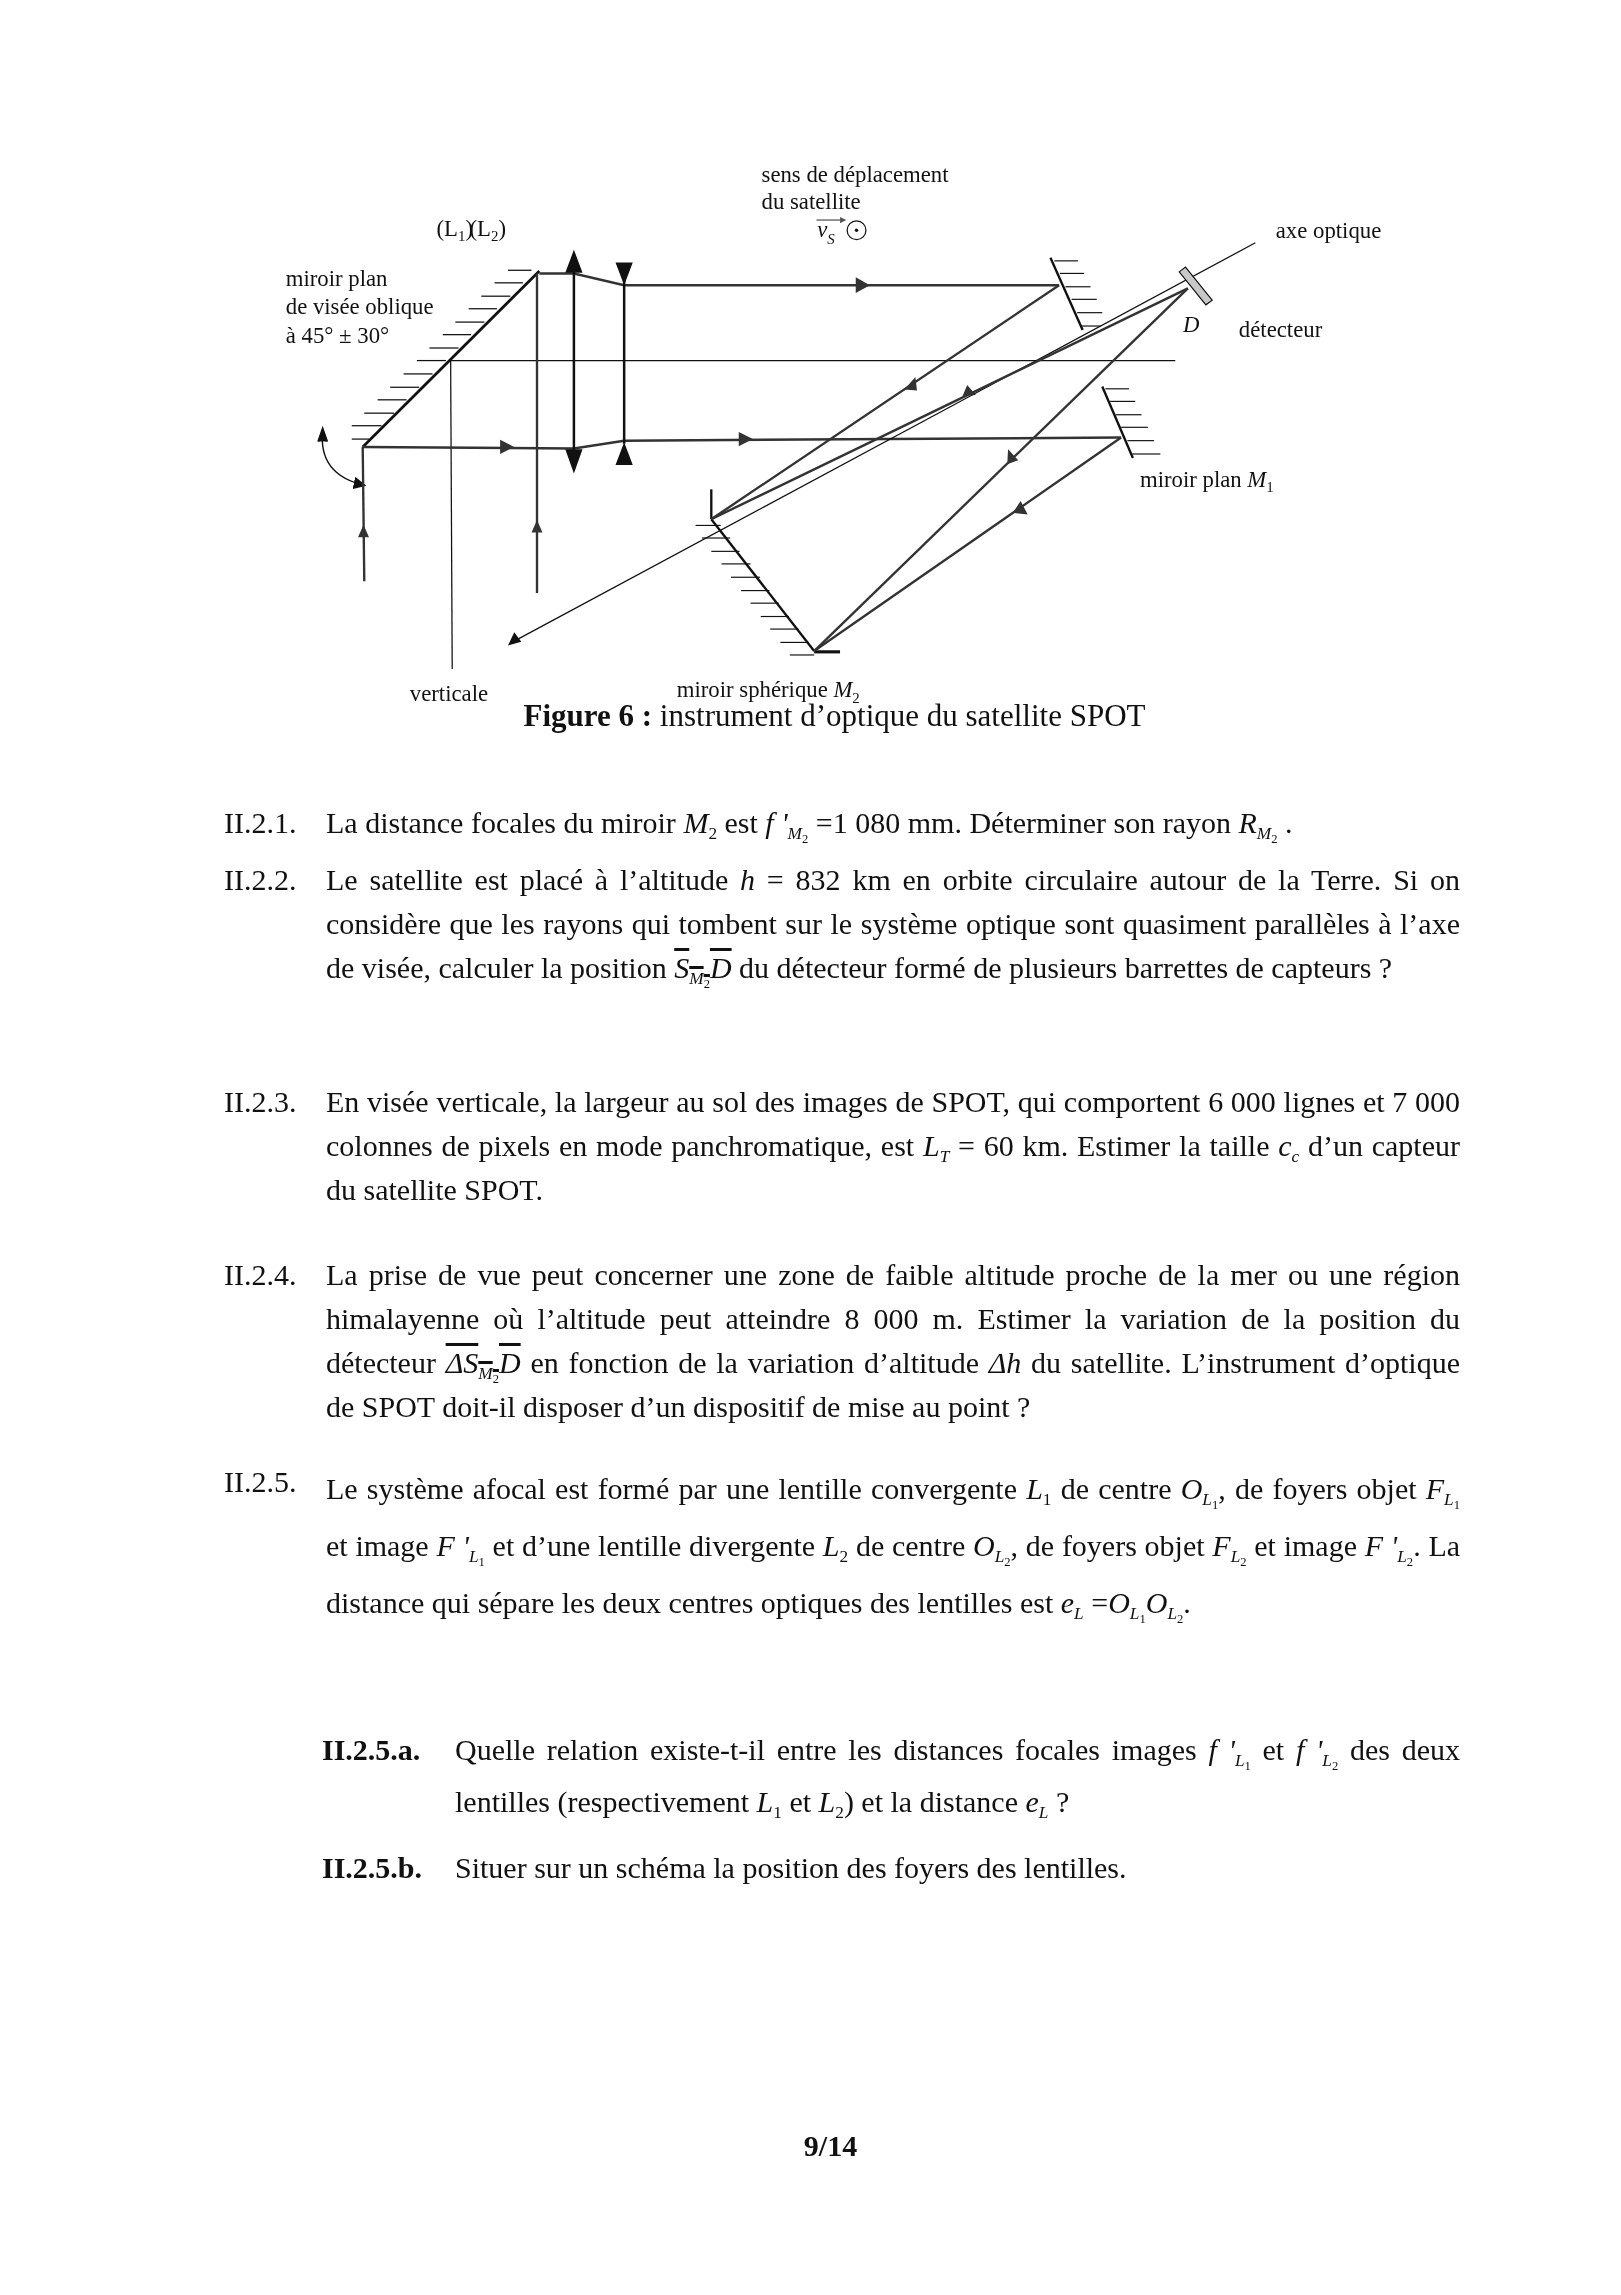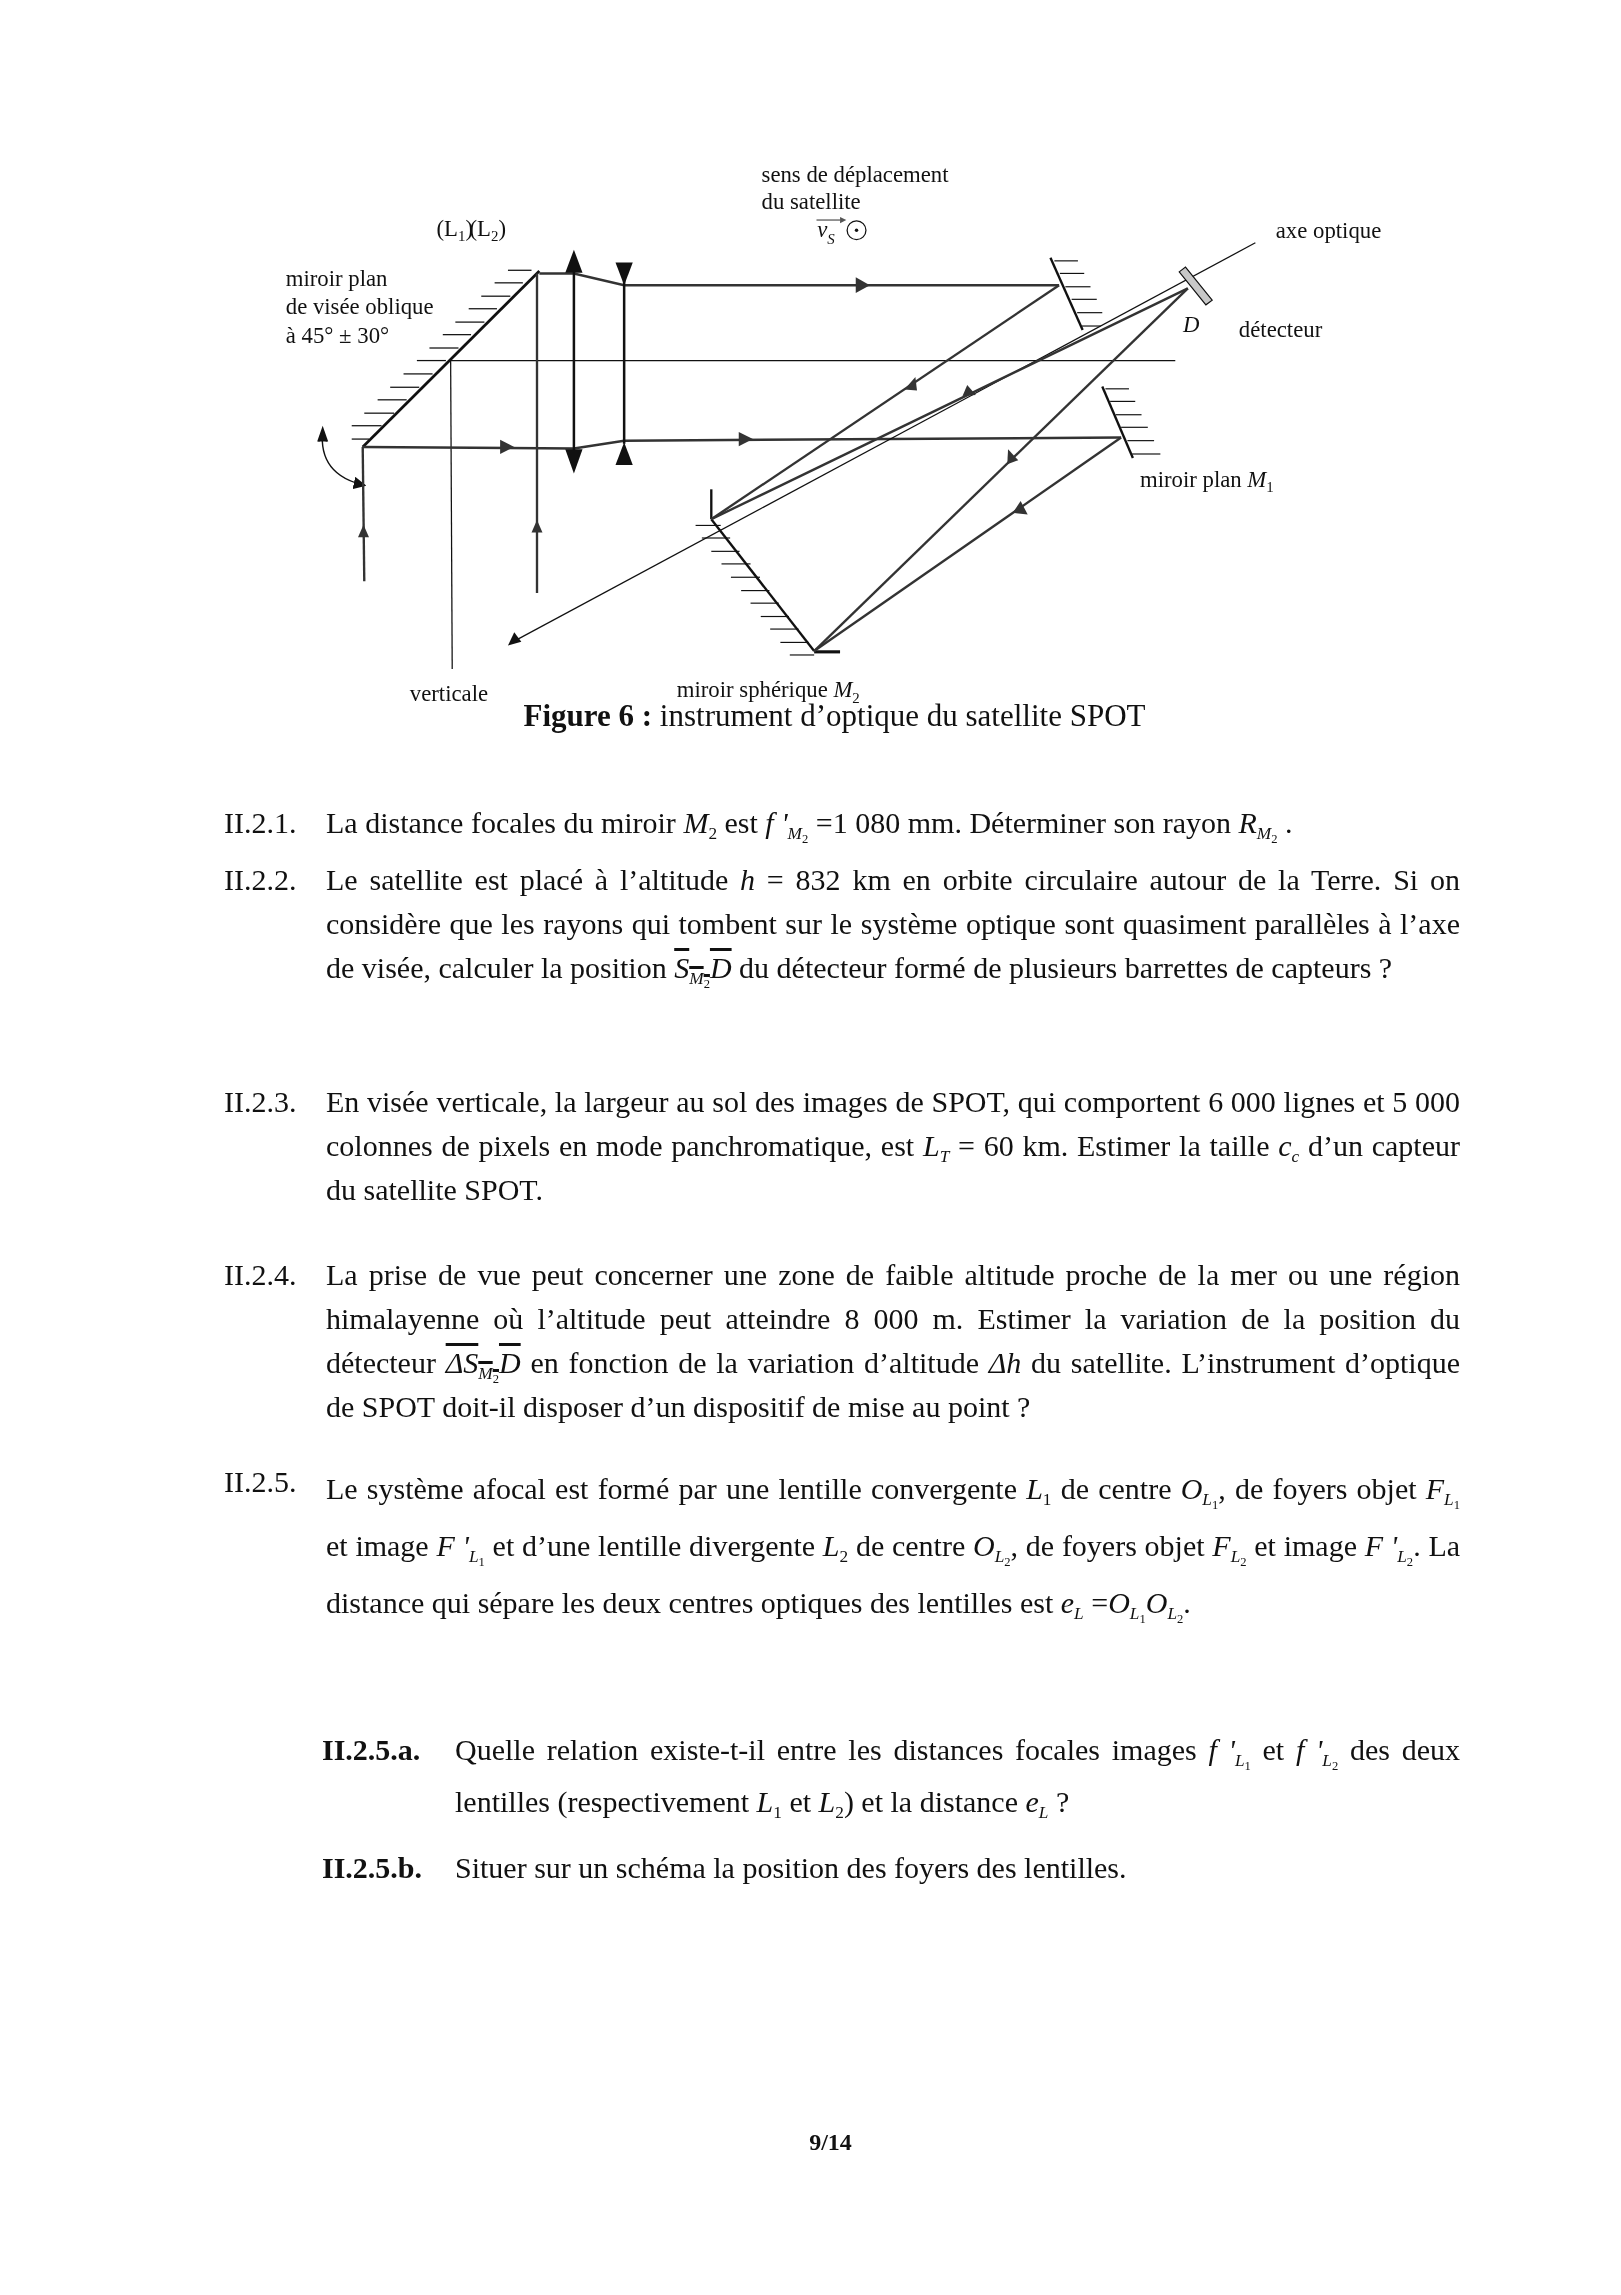--- a/index.html
+++ b/index.html
@@ -25,21 +25,21 @@
   .q .num { position: absolute; left: 0; top: 0; font-weight: normal; }
   .q .body { margin-left: 102px; text-align: justify; }
   .q .body.wide { line-height: 57px; }
   .sub { position: absolute; left: 322px; width: 1138px; font-size: 30px; line-height: 52px; }
   .sub .num { position: absolute; left: 0; top: 0; font-weight: bold; }
   .sub .body { margin-left: 133px; text-align: justify; }
   i.m { font-style: italic; }
   sub { font-size: 17.3px; vertical-align: -6.3px; line-height: 0; }
   sub sub { font-size: 12.6px; vertical-align: -3.9px; }
   .ov { text-decoration: overline; }
-  .pageno { position: absolute; left: 0; width: 1622px; top: 2129px; text-align: center; font-weight: bold; font-size: 24px; padding-left: 39px; box-sizing: border-box; }
+  .pageno { position: absolute; left: 0; width: 1622px; top: 2129px; text-align: center; font-weight: bold; font-size: 30px; padding-left: 39px; box-sizing: border-box; }
 </style>
 </head>
 <body>
 
 <div class="page">
 
   <svg class="figure" width="1622" height="707" viewBox="0 0 2066 900">
     <defs>
       <marker id="arr" viewBox="0 0 10 10" refX="5" refY="5" markerWidth="9" markerHeight="9" orient="auto">
         <path d="M0,0 L10,5 L0,10 z" fill="#333"></path>
@@ -202,21 +202,21 @@
     <div class="body"><span>La distance focales du miroir </span><i class="m">M</i><sub>2</sub><span> est </span><i class="m">f '</i><sub><i>M</i><sub>2</sub></sub><span> =1 080 mm. Déterminer son rayon </span><i class="m">R</i><sub><i>M</i><sub>2</sub></sub><span> .</span></div>
   </div>
 
   <div class="q" style="top:858px;">
     <span class="num">II.2.2.</span>
     <div class="body"><span>Le satellite est placé à l’altitude </span><i class="m">h</i><span> = 832 km en orbite circulaire autour de la Terre. Si on considère que les rayons qui tombent sur le système optique sont quasiment parallèles à l’axe de visée, calculer la position </span><span class="ov"><i class="m">S</i><sub><i>M</i><sub>2</sub></sub><i class="m">D</i></span><span> du détecteur formé de plusieurs barrettes de capteurs ?</span></div>
   </div>
 
   <div class="q" style="top:1080px;">
     <span class="num">II.2.3.</span>
-    <div class="body"><span>En visée verticale, la largeur au sol des images de SPOT, qui comportent 6 000 lignes et 5 000 colonnes de pixels en mode panchromatique, est </span><i class="m">L</i><sub><i>T</i></sub><span> = 60 km. Estimer la taille </span><i class="m">c</i><sub><i>c</i></sub><span> d’un capteur du satellite SPOT.</span></div>
+    <div class="body"><span>En visée verticale, la largeur au sol des images de SPOT, qui comportent 6 000 lignes et 7 000 colonnes de pixels en mode panchromatique, est </span><i class="m">L</i><sub><i>T</i></sub><span> = 60 km. Estimer la taille </span><i class="m">c</i><sub><i>c</i></sub><span> d’un capteur du satellite SPOT.</span></div>
   </div>
 
   <div class="q" style="top:1253px;">
     <span class="num">II.2.4.</span>
     <div class="body"><span>La prise de vue peut concerner une zone de faible altitude proche de la mer ou une région himalayenne où l’altitude peut atteindre 8 000 m. Estimer la variation de la position du détecteur </span><span class="ov"><i class="m">ΔS</i><sub><i>M</i><sub>2</sub></sub><i class="m">D</i></span><span> en fonction de la variation d’altitude </span><i class="m">Δh</i><span> du satellite. L’instrument d’optique de SPOT doit-il disposer d’un dispositif de mise au point ?</span></div>
   </div>
 
   <div class="q" style="top:1460px;">
     <span class="num">II.2.5.</span>
     <div class="body wide"><span>Le système afocal est formé par une lentille convergente </span><i class="m">L</i><sub>1</sub><span> de centre </span><i class="m">O</i><sub><i>L</i><sub>1</sub></sub><span>, de foyers objet </span><i class="m">F</i><sub><i>L</i><sub>1</sub></sub><span> et image </span><i class="m">F '</i><sub><i>L</i><sub>1</sub></sub><span> et d’une lentille divergente </span><i class="m">L</i><sub>2</sub><span> de centre </span><i class="m">O</i><sub><i>L</i><sub>2</sub></sub><span>, de foyers objet </span><i class="m">F</i><sub><i>L</i><sub>2</sub></sub><span> et image </span><i class="m">F '</i><sub><i>L</i><sub>2</sub></sub><span>. La distance qui sépare les deux centres optiques des lentilles est </span><i class="m">e</i><sub><i>L</i></sub><span> =</span><i class="m">O</i><sub><i>L</i><sub>1</sub></sub><i class="m">O</i><sub><i>L</i><sub>2</sub></sub><span>.</span></div>

